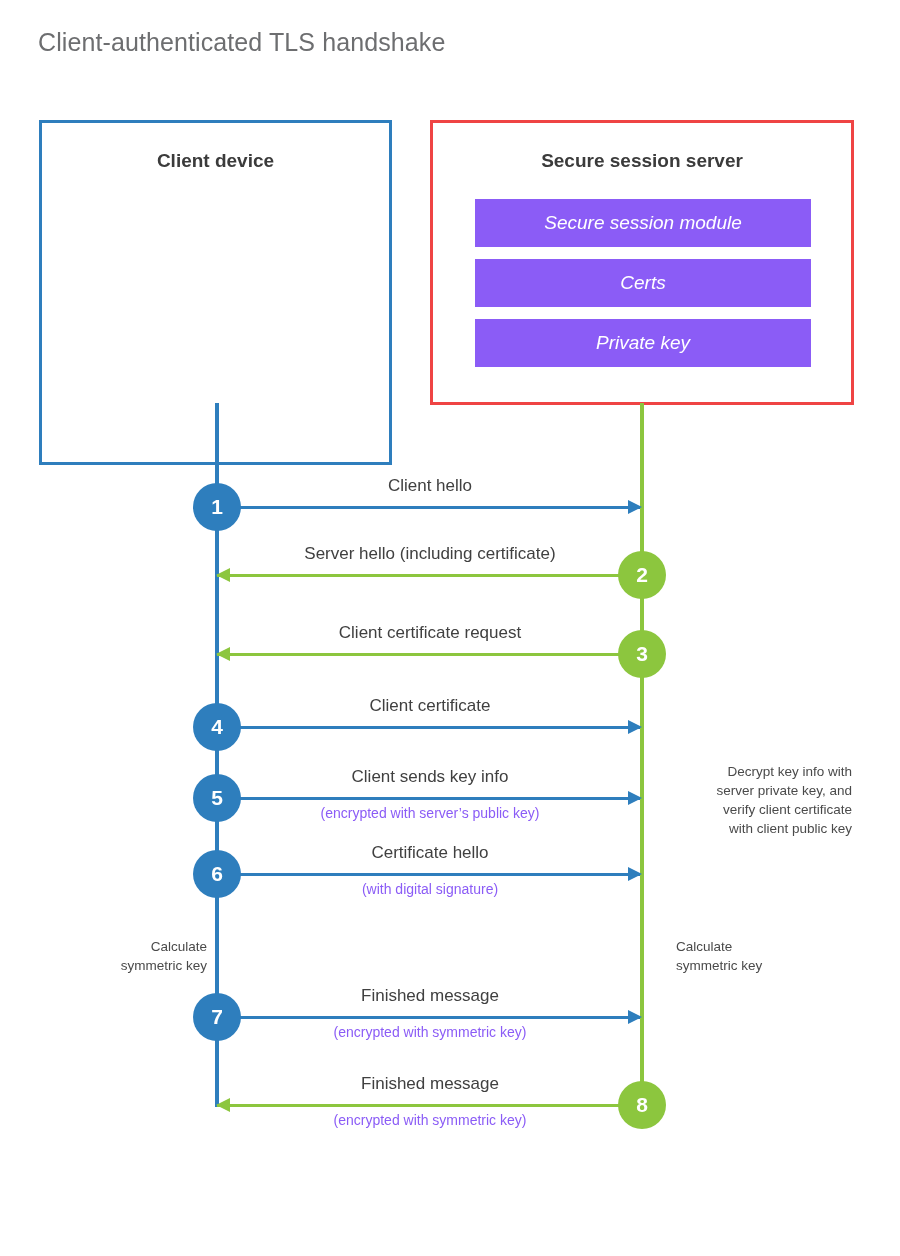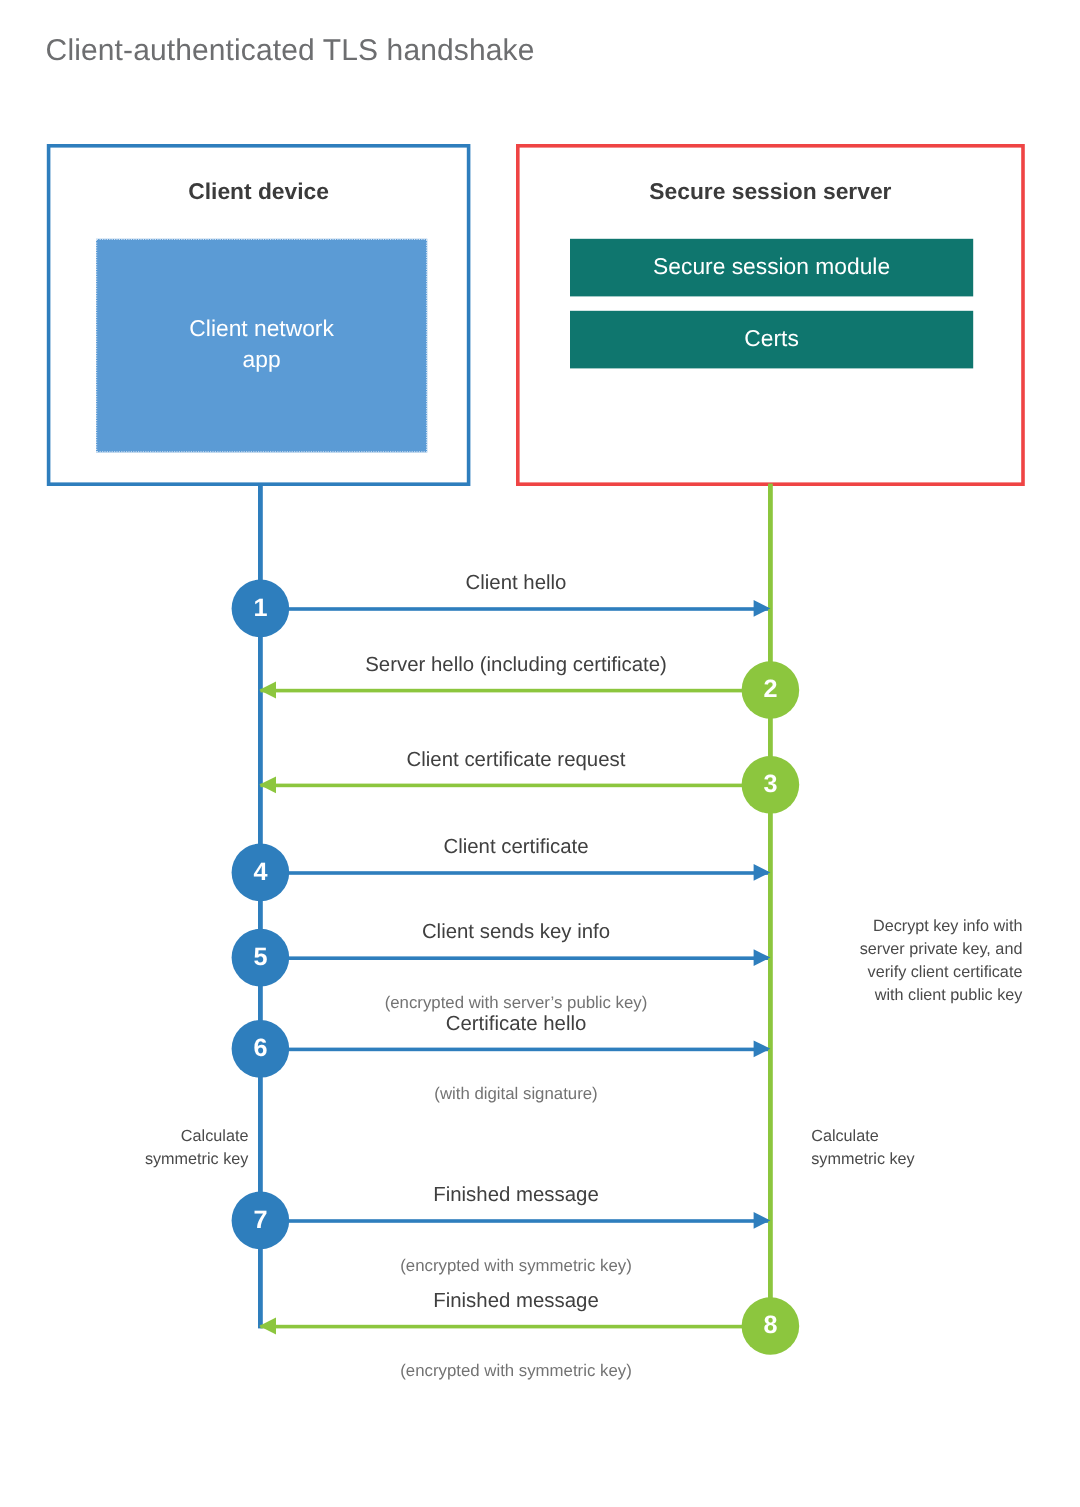--- a/index.html
+++ b/index.html
@@ -36,21 +36,21 @@
   
   .party-box {
     position: absolute;
     background: #ffffff;
     box-sizing: border-box;
   }
   #client-box {
     left: 39px;
     top: 120px;
     width: 353px;
-    height: 285px;
+    height: 345px;
     border: 3px solid #2e7ebd;
   }
   #server-box {
     left: 430px;
     top: 120px;
     width: 424px;
     height: 285px;
     border: 3px solid #ef4444;
   }
   .party-title {
@@ -89,28 +89,29 @@
 
   
   #server-bars {
     position: absolute;
     left: 42px;
     top: 76px;
     width: 336px;
   }
   .server-bar {
     height: 48px;
-    background: #0f766e;
+    background: #8b5cf6;
     margin-bottom: 12px;
     display: flex;
     align-items: center;
     justify-content: center;
     color: #ffffff;
     font-size: 19px;
     font-weight: 400;
+    font-style: italic;
   }
   .server-bar:last-child { margin-bottom: 0; }
 
   
   .lifeline {
     position: absolute;
     width: 4px;
   }
   #client-lifeline {
     left: 215px;
@@ -170,24 +171,23 @@
     color: #404040;
     top: -31px;
     white-space: nowrap;
   }
   .msg-sub {
     position: absolute;
     left: 230px;
     width: 400px;
     text-align: center;
     font-size: 14px;
-    color: #737373;
+    color: #8b5cf6;
     top: 7px;
     white-space: nowrap;
-    margin-top: 22px;
   }
 
   
   .step-bubble {
     position: absolute;
     width: 48px;
     height: 48px;
     border-radius: 50%;
     top: -24px;
     display: flex;
@@ -235,31 +235,28 @@
 </style>
 </head>
 <body>
 
 <div id="canvas">
 
   <div id="page-title">Client-authenticated TLS handshake</div>
 
   <div class="party-box" id="client-box">
     <div class="party-title">Client device</div>
-    <div id="client-app-block">
-      <div id="client-app-label">Client network
-app</div>
-    </div>
   </div>
 
   <div class="party-box" id="server-box">
     <div class="party-title">Secure session server</div>
     <div id="server-bars">
       <div class="server-bar">Secure session module</div>
       <div class="server-bar">Certs</div>
+      <div class="server-bar">Private key</div>
     </div>
   </div>
 
   <div class="lifeline" id="client-lifeline"></div>
   <div class="lifeline" id="server-lifeline"></div>
 
   <div class="msg" style="top:507px;">
     <div class="msg-label">Client hello</div>
     <div class="msg-line blue"></div>
     <div class="arrowhead right"></div>

